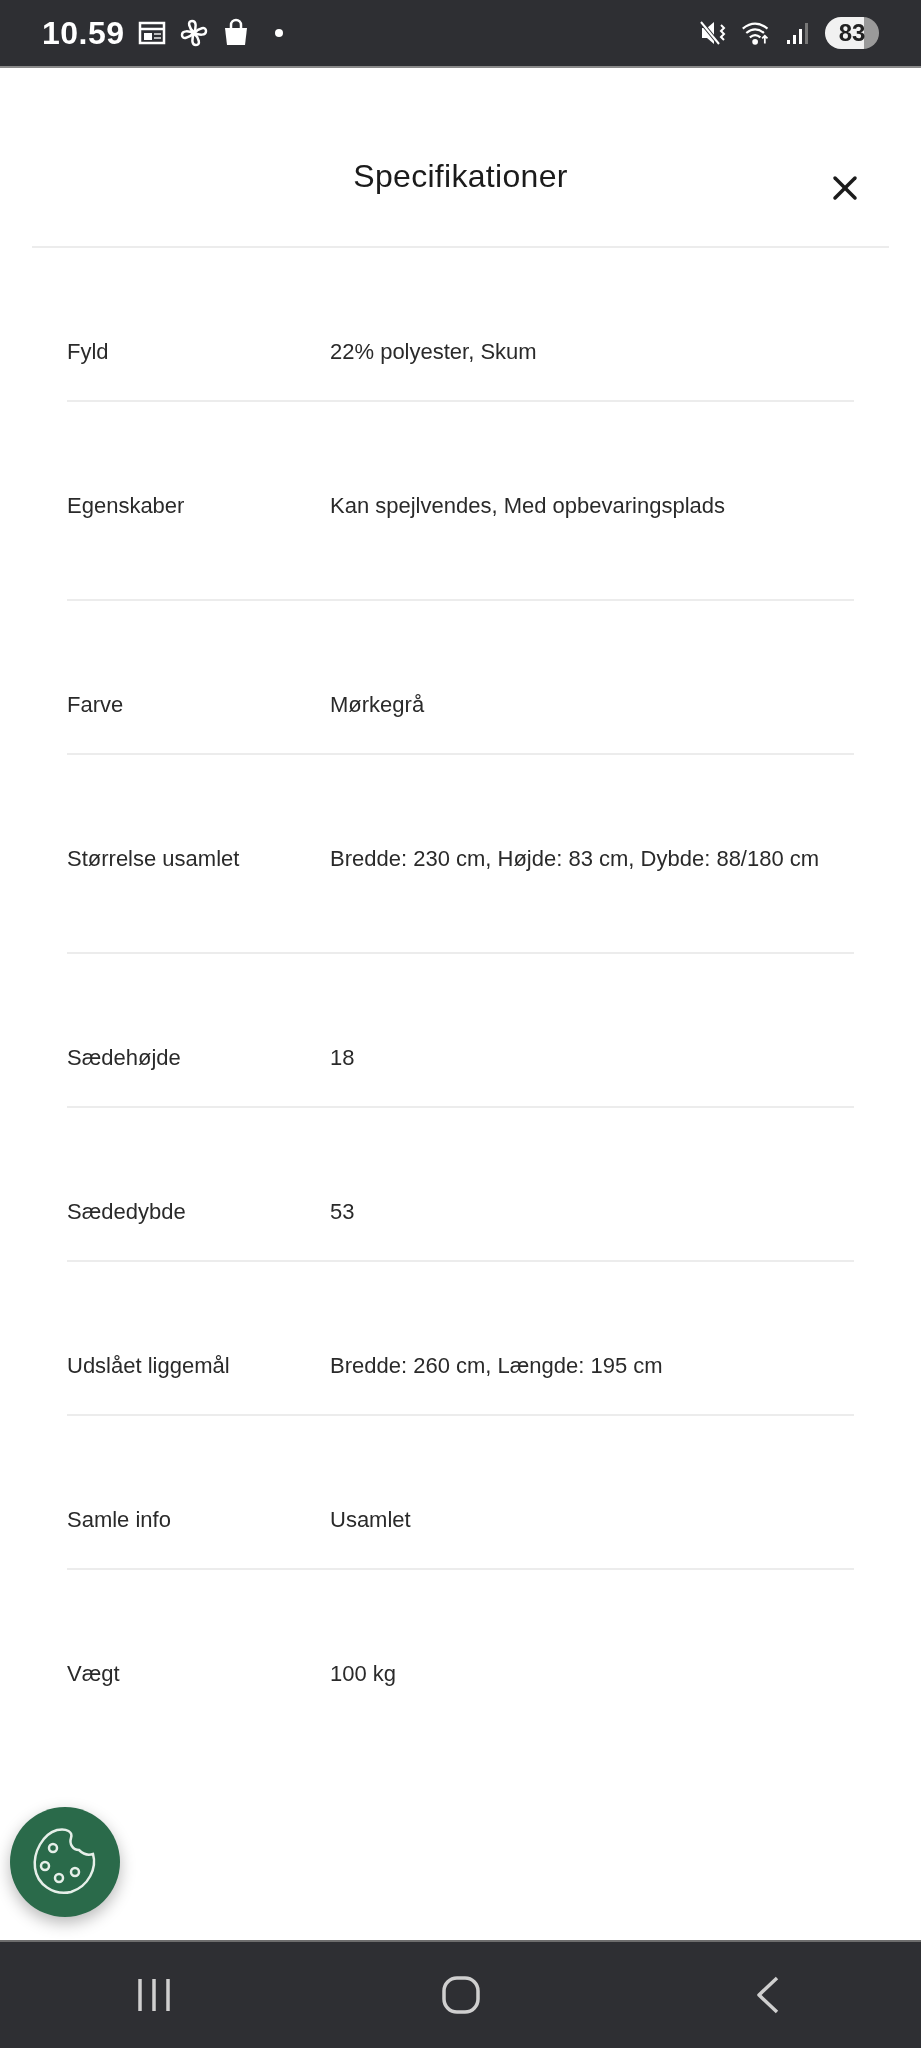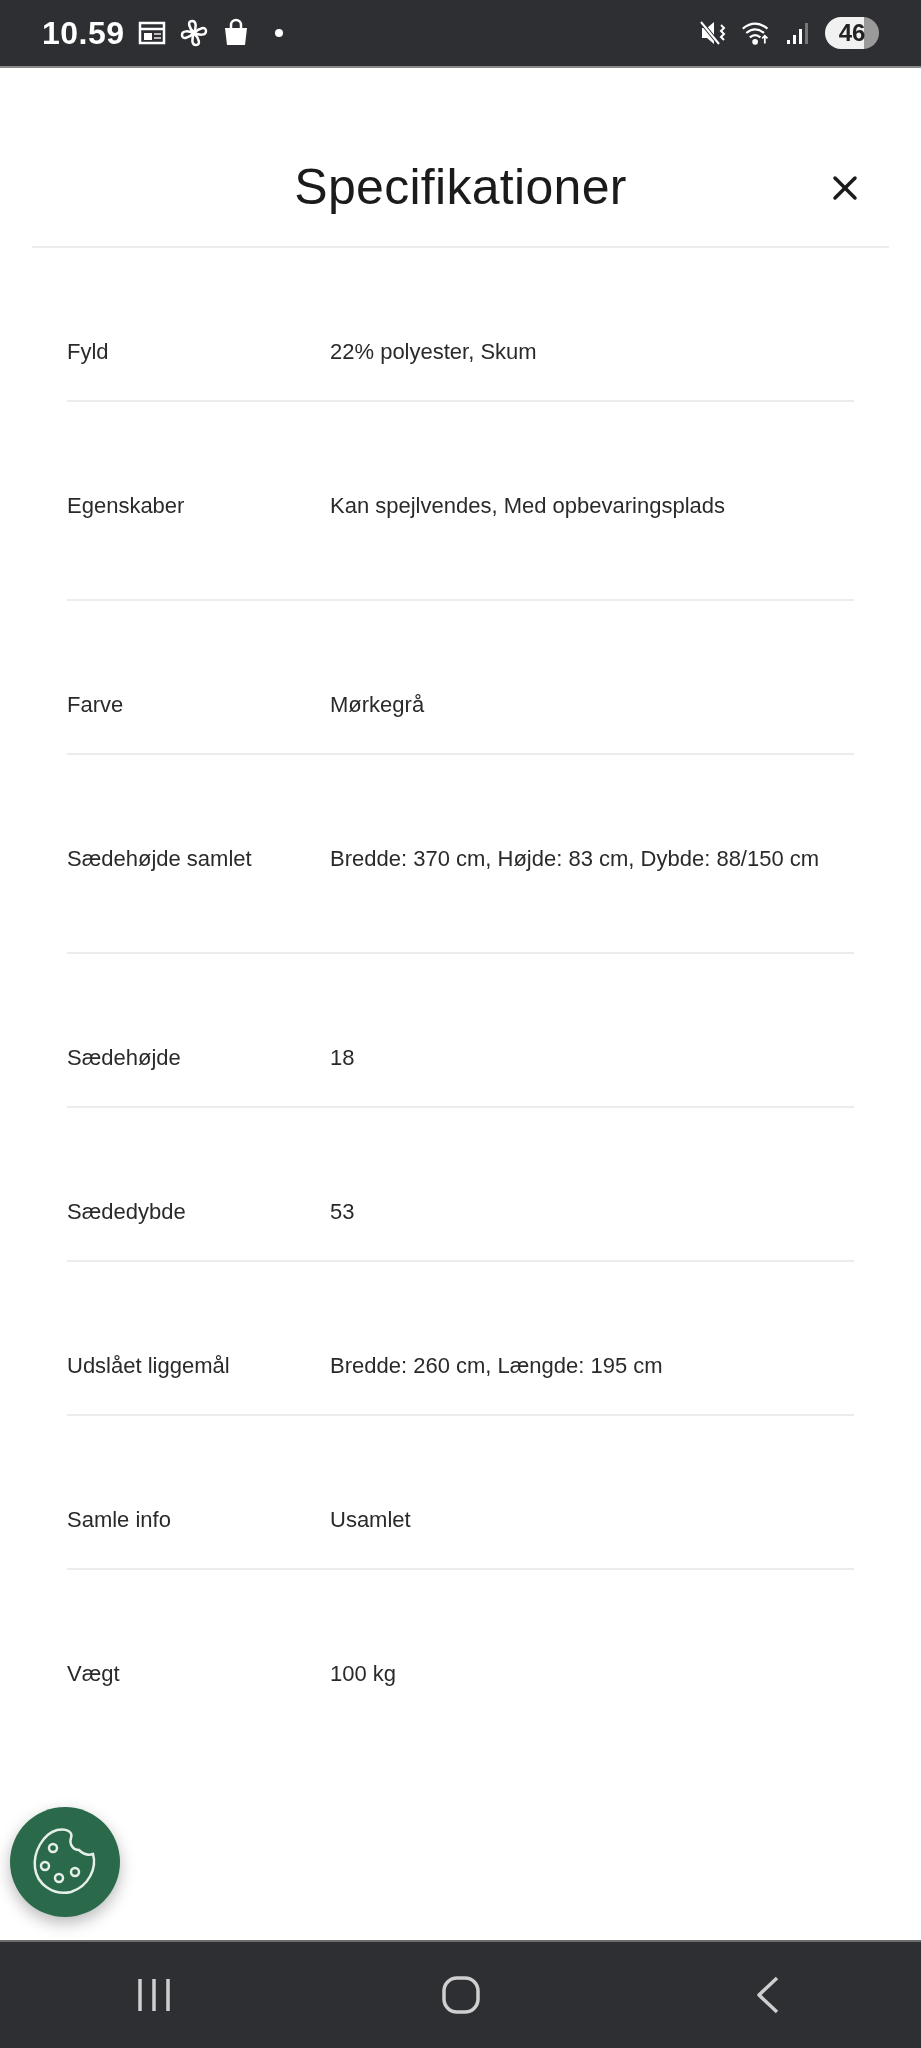--- a/index.html
+++ b/index.html
@@ -22,21 +22,21 @@
     color: #222; font-weight: bold; font-size: 24px;
     display: flex; align-items: center; justify-content: center;
   }
 
   .header {
     position: absolute; left: 32px; top: 68px; width: 857px; height: 180px;
     border-bottom: 2px solid #ececec;
   }
   .title {
     position: absolute; left: 0; right: 0; top: 90px; text-align: center;
-    font-size: 50px; font-weight: 500; color: #1b1b1b; letter-spacing: 0.3px;
+    font-size: 32px; font-weight: 500; color: #1b1b1b; letter-spacing: 0.3px;
   }
   .close-btn {
     position: absolute; right: 24px; top: 100px; width: 40px; height: 40px;
     display: flex; align-items: center; justify-content: center; cursor: pointer;
   }
 
   .spec-list { position: absolute; left: 67px; top: 248px; width: 787px; }
   .spec-row {
     display: flex; border-bottom: 2px solid #ececec;
     padding: 82px 0 0 0; font-size: 22px; line-height: 44px; color: #2a2a2a;
@@ -111,21 +111,21 @@
         </svg>
     </span>
     <span class="sb-icon">
       <svg width="26" height="26" viewBox="0 0 26 26">
           <rect x="2" y="20" width="3" height="4" fill="#fff"></rect>
           <rect x="8" y="15" width="3" height="9" fill="#fff"></rect>
           <rect x="14" y="9" width="3" height="15" fill="#fff"></rect>
           <rect x="20" y="3" width="3" height="21" fill="#777"></rect>
         </svg>
     </span>
-    <span class="battery">46</span>
+    <span class="battery">83</span>
   </div>
 </div>
 
 <div class="header">
   <h1 class="title">Specifikationer</h1>
   <div class="close-btn">
     <svg width="26" height="26" viewBox="0 0 26 26">
         <line x1="3" y1="3" x2="23" y2="23" stroke="#1b1b1b" stroke-width="3.5" stroke-linecap="round"></line>
         <line x1="23" y1="3" x2="3" y2="23" stroke="#1b1b1b" stroke-width="3.5" stroke-linecap="round"></line>
       </svg>
@@ -139,22 +139,22 @@
   </div>
   <div class="spec-row double">
     <span class="spec-label">Egenskaber</span>
     <span class="spec-value">Kan spejlvendes, Med opbevaringsplads</span>
   </div>
   <div class="spec-row single">
     <span class="spec-label">Farve</span>
     <span class="spec-value">Mørkegrå</span>
   </div>
   <div class="spec-row double">
-    <span class="spec-label">Sædehøjde samlet</span>
-    <span class="spec-value">Bredde: 370 cm, Højde: 83 cm, Dybde: 88/150 cm</span>
+    <span class="spec-label">Størrelse usamlet</span>
+    <span class="spec-value">Bredde: 230 cm, Højde: 83 cm, Dybde: 88/180 cm</span>
   </div>
   <div class="spec-row single">
     <span class="spec-label">Sædehøjde</span>
     <span class="spec-value">18</span>
   </div>
   <div class="spec-row single">
     <span class="spec-label">Sædedybde</span>
     <span class="spec-value">53</span>
   </div>
   <div class="spec-row single">

